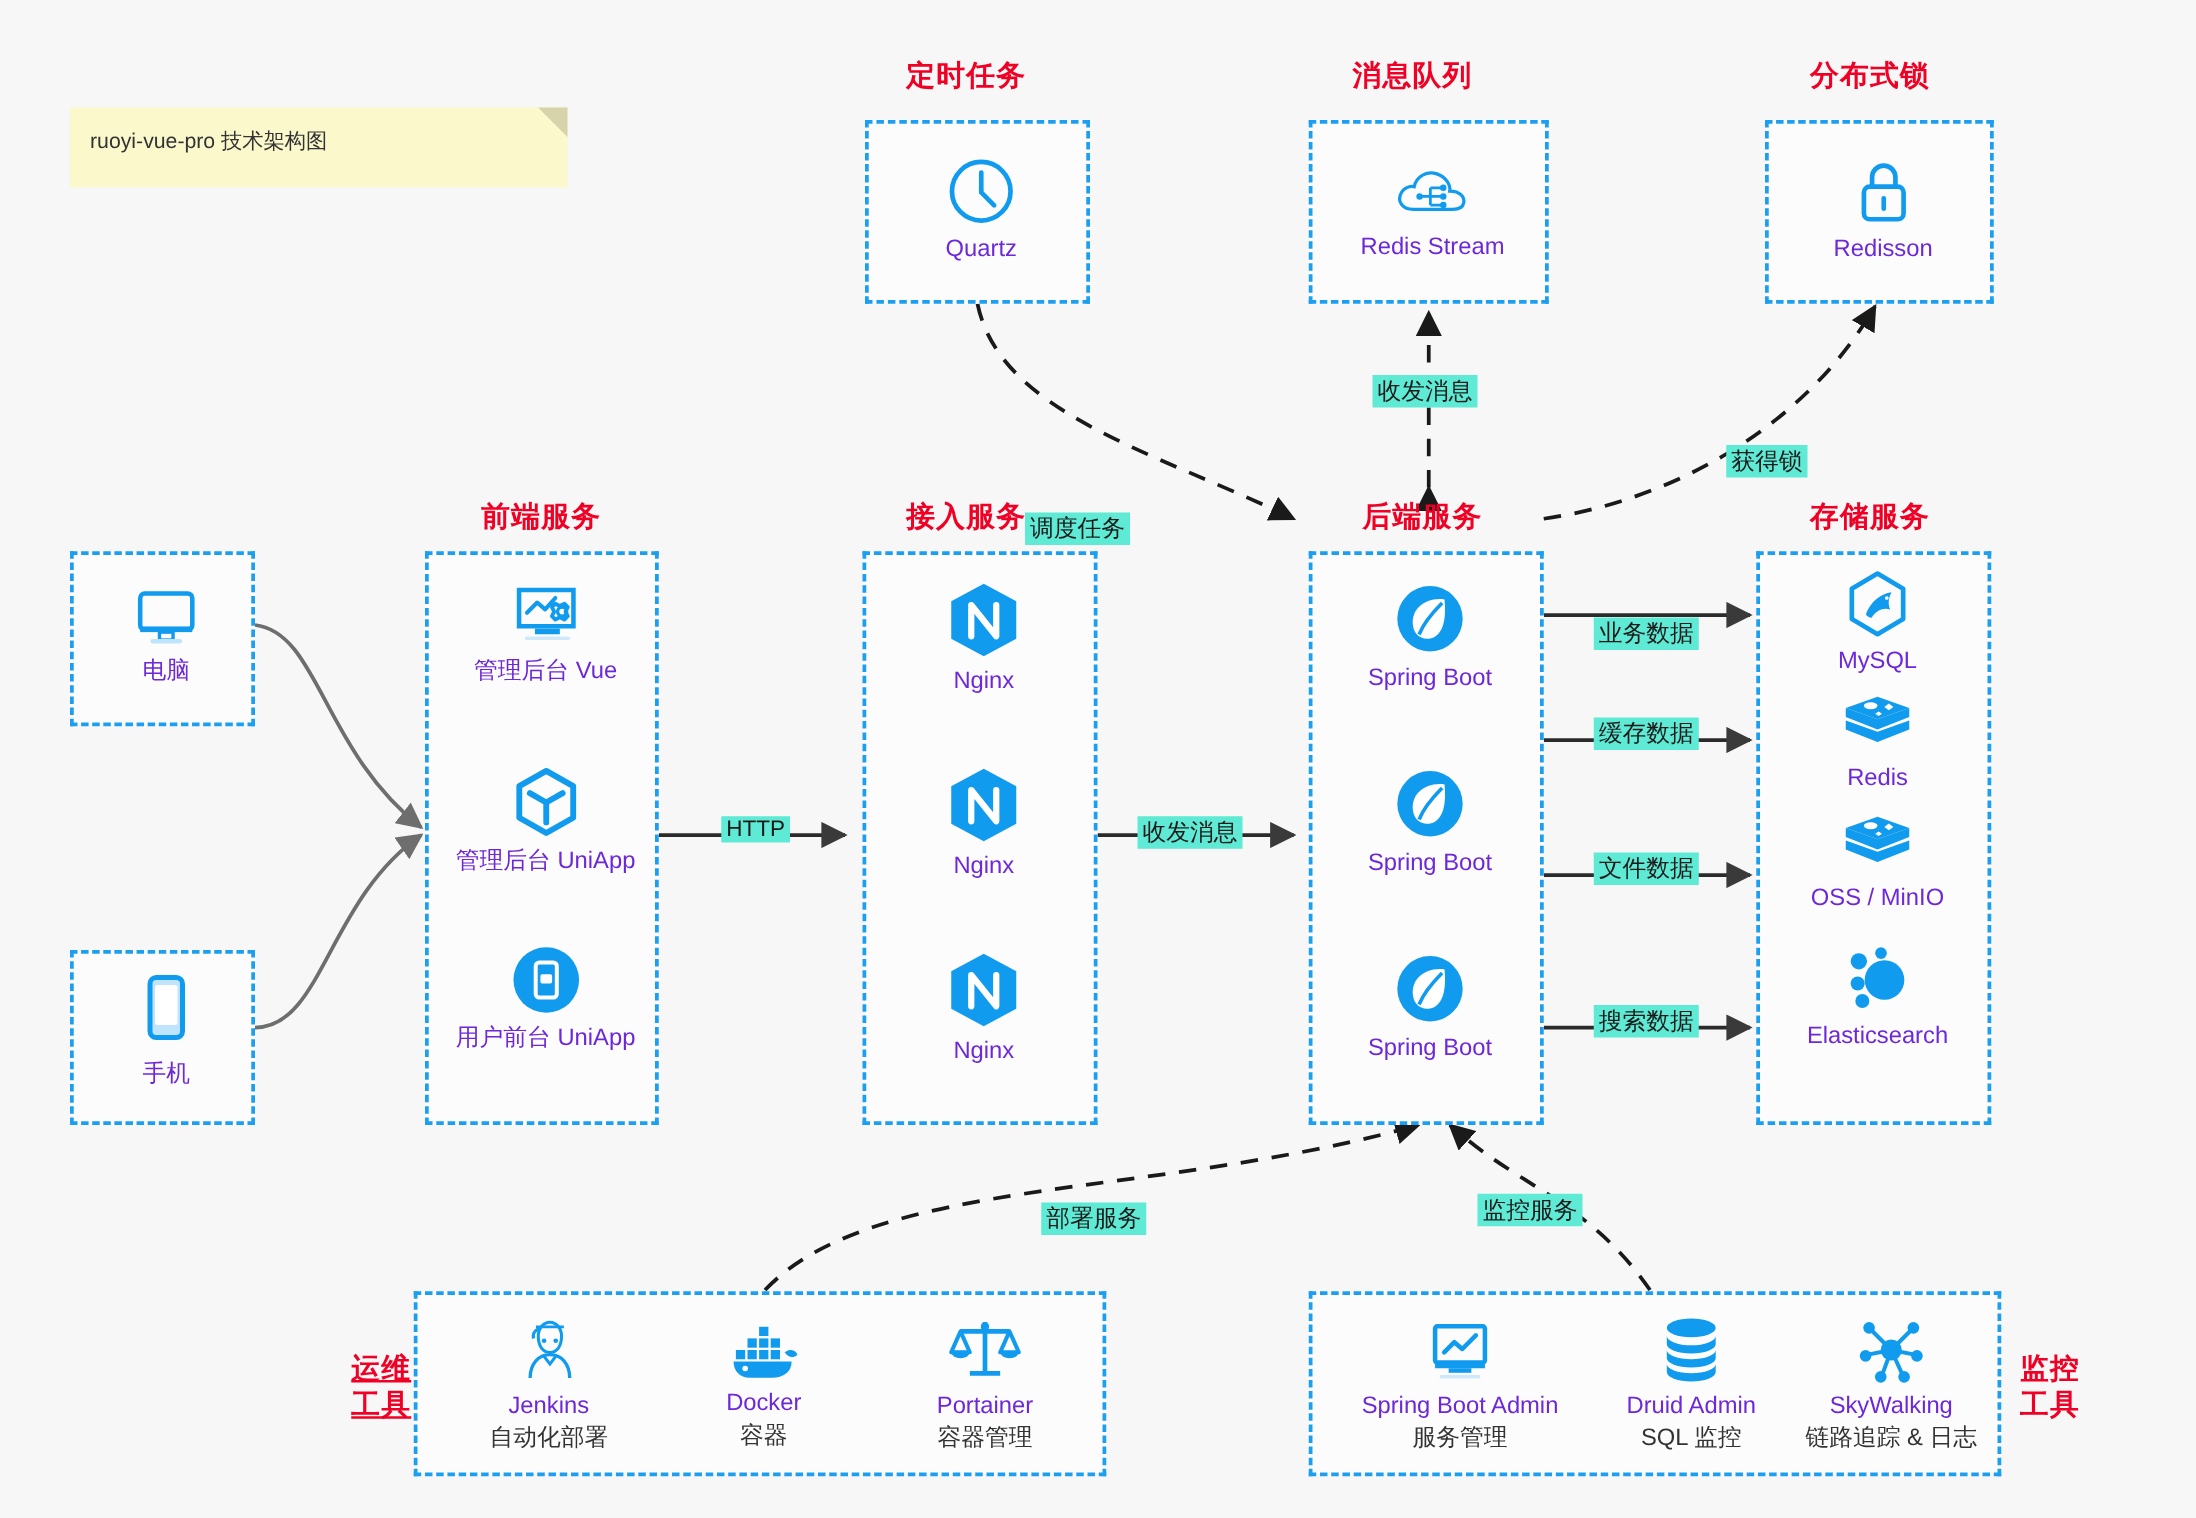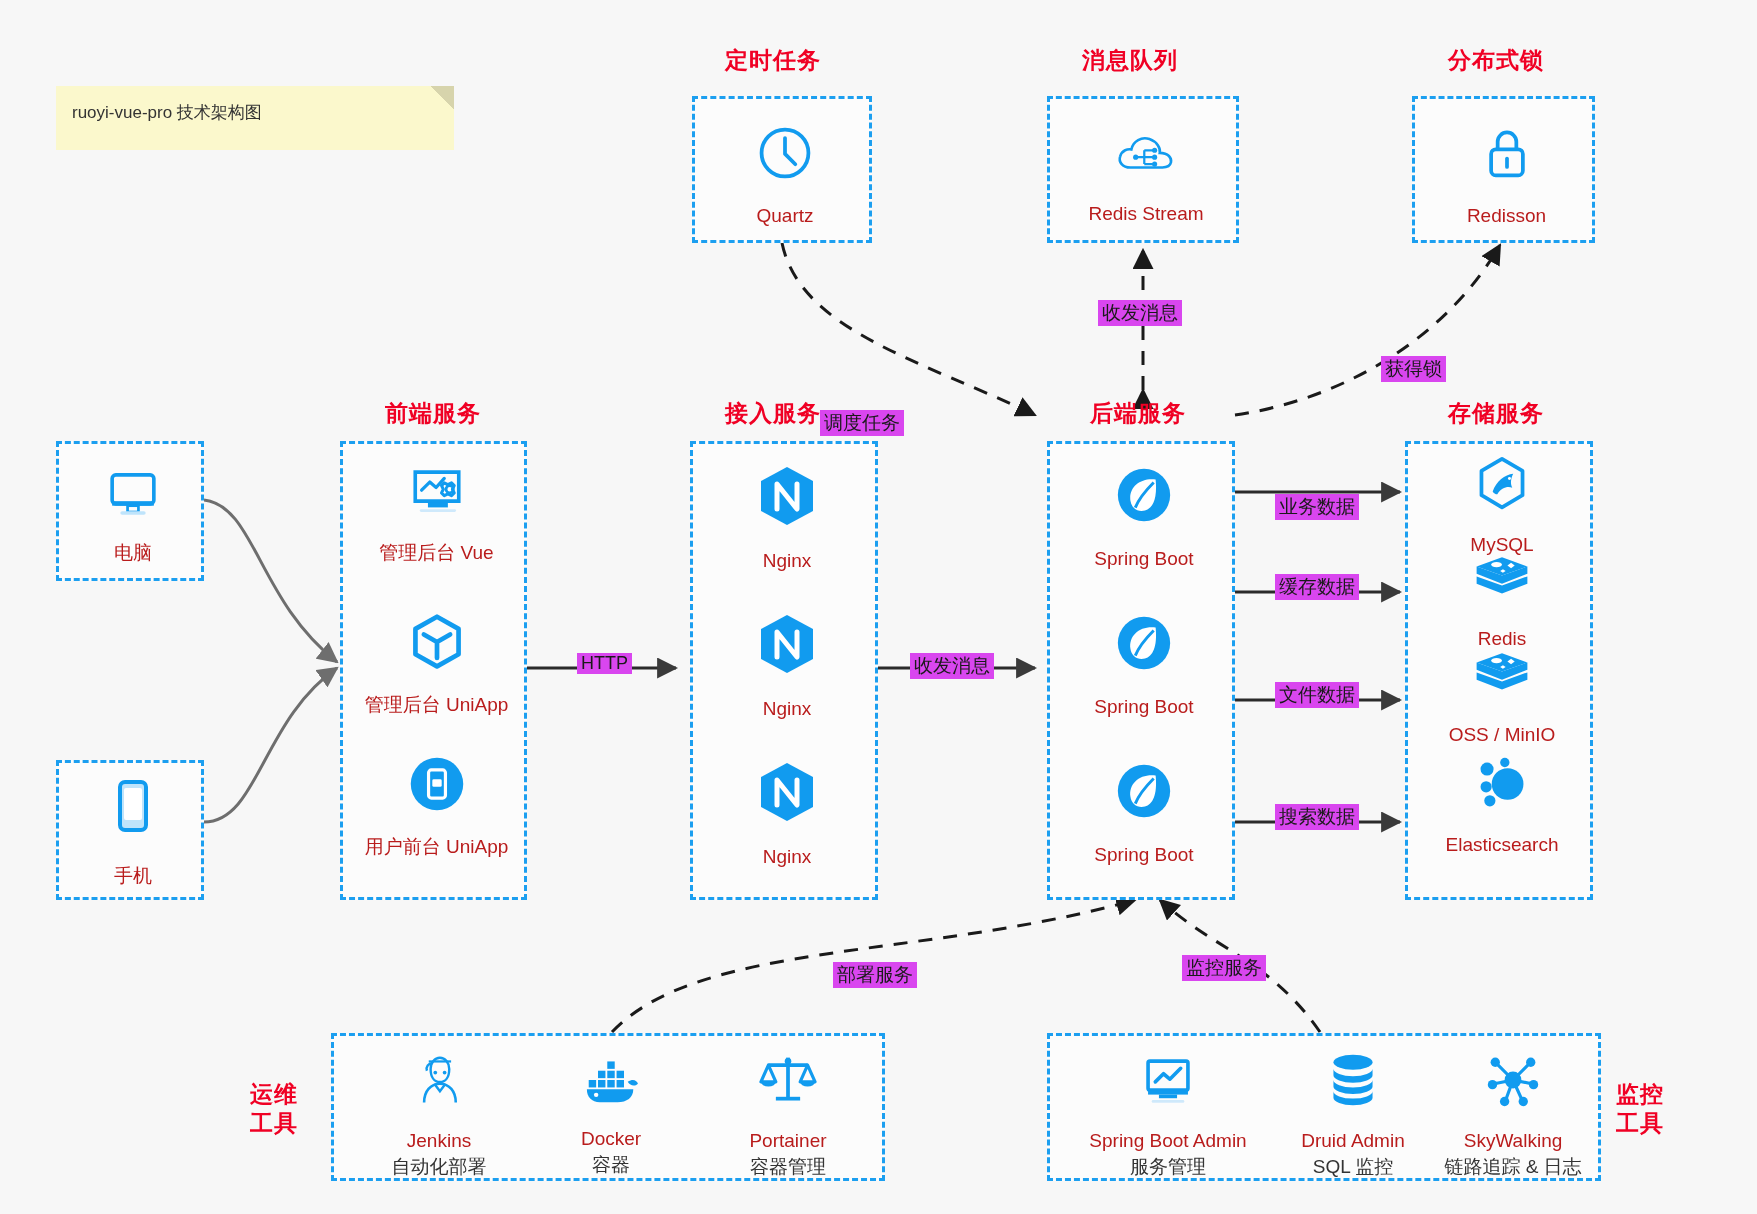--- a/index.html
+++ b/index.html
@@ -37,28 +37,28 @@
     white-space:nowrap;letter-spacing:1px;
   }
   .grp-title.side{line-height:1.28;text-align:center;}
 
   
   .node{
     position:absolute;
     display:flex;flex-direction:column;align-items:center;justify-content:flex-start;
     text-align:center;
   }
-  .node .lbl{font-size:19px;color:#b91c1c;line-height:1.35;margin-top:20px;white-space:nowrap;}
+  .node .lbl{font-size:19px;color:#6d28d9;line-height:1.35;margin-top:4px;white-space:nowrap;}
   .node .lbl2{font-size:19px;color:#333;line-height:1.35;white-space:nowrap;}
   .ic{display:block;}
 
   
   .elabel{
     position:absolute;font-size:18px;color:#1a1a1a;
-    background:#d946ef;padding:0 4px;white-space:nowrap;
+    background:#5eead4;padding:0 4px;white-space:nowrap;
   }
   .elabel.cn{font-size:19px;}
 </style>
 </head>
 <body>
 
 <div id="canvas">
 
   <svg id="edges" viewBox="0 0 1757 1214">
     <defs>
@@ -284,21 +284,21 @@
         <circle cx="36" cy="30" r="17" fill="#119bef"></circle>
         <circle cx="14" cy="14" r="7" fill="#119bef"></circle>
         <circle cx="13" cy="33" r="6" fill="#119bef"></circle>
         <circle cx="17" cy="48" r="6" fill="#119bef"></circle>
         <circle cx="33" cy="7" r="5" fill="#119bef"></circle>
       </svg>
       <div class="lbl">Elasticsearch</div>
     </div>
   </div>
 
-  <div class="grp-title side" style="left:247px;top:1080px;width:54px;">
+  <div class="grp-title side" style="left:278px;top:1080px;width:54px;text-decoration:underline;">
     <div>运维</div>
     <div>工具</div>
   </div>
   <div class="box" style="left:331px;top:1033px;width:554px;height:148px;">
     <div class="node" style="left:20px;top:18px;width:170px;">
       <svg class="ic" width="54" height="54" viewBox="0 0 58 58">
         <path d="M20 16 a10 12 0 0 1 20 0 c0 9 -4 14 -10 14 s-10 -5 -10 -14 z" fill="none" stroke="#119bef" stroke-width="2.6"></path>
         <path d="M16 18 a6 6 0 0 1 6 -8" fill="none" stroke="#119bef" stroke-width="2.6"></path>
         <path d="M13 52 c0 -12 7 -20 17 -20 s17 8 17 20" fill="none" stroke="#119bef" stroke-width="2.8"></path>
         <path d="M24 32 l6 8 6 -8" fill="none" stroke="#119bef" stroke-width="2.6"></path>

